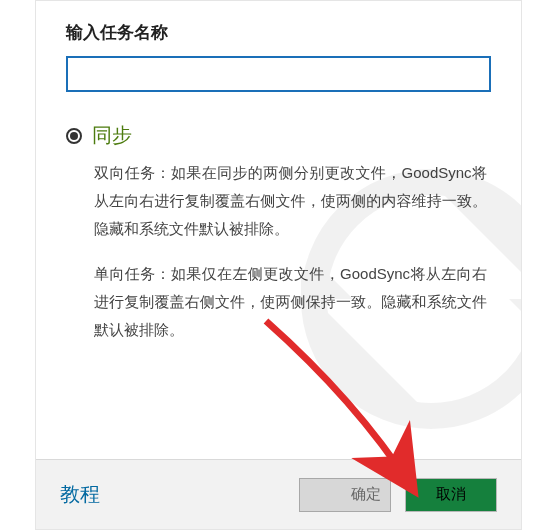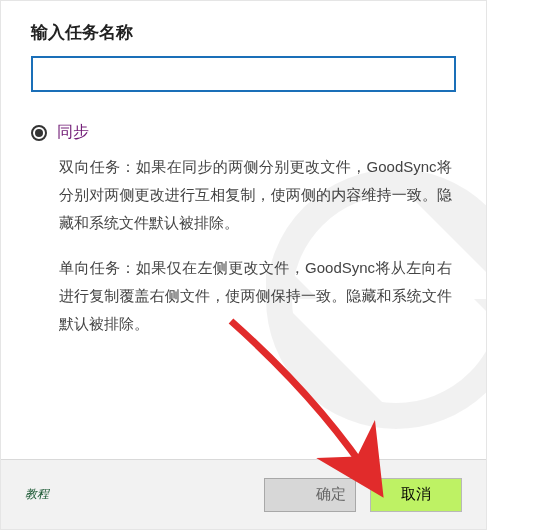--- a/index.html
+++ b/index.html
@@ -13,20 +13,21 @@
   background: #fff;
   overflow: hidden;
   position: relative;
 }
 .frame {
   position: relative;
   width: 487px;
   height: 530px;
   box-sizing: border-box;
   border: 1px solid #e5e5e5;
+  margin-left: 35px;
 }
 .content {
   position: absolute;
   left: 0; right: 0; top: 0;
   bottom: 70px;
   padding: 20px 30px 10px 30px;
   box-sizing: border-box;
   overflow: hidden;
 }
 .section-title {
@@ -61,22 +62,22 @@
   justify-content: center;
   margin-right: 10px;
   box-sizing: border-box;
 }
 .radio-dot {
   width: 8px; height: 8px;
   background: #333;
   border-radius: 50%;
 }
 .radio-label {
-  font-size: 16px;
-  color: #701a75;
+  font-size: 20px;
+  color: #4d7c0f;
 }
 .desc {
   margin-left: 28px;
   margin-right: 4px;
   margin-top: 8px;
   margin-bottom: 18px;
   line-height: 1.85;
   color: #444;
   text-align: justify;
 }
@@ -99,32 +100,31 @@
   height: 70px;
   background: #f2f2f2;
   border-top: 1px solid #d9d9d9;
   display: flex;
   align-items: center;
   padding: 0 24px;
   box-sizing: border-box;
 }
 .footer-spacer { flex: 1; }
 .link {
-  color: #14532d;
-  font-size: 12px;
+  color: #0369a1;
+  font-size: 20px;
   cursor: pointer;
-  font-style: italic;
 }
 .btn {
   min-width: 92px;
   height: 34px;
   margin-left: 14px;
   font-size: 15px;
   border: 1px solid #b8b8b8;
-  background: #bef264;
+  background: #15803d;
   cursor: pointer;
 }
 .btn.primary {
   background: #d7d7d7;
   border: 1px solid #a8a8a8;
   color: #666;
   padding-left: 48px;
 }
 
 
@@ -148,21 +148,21 @@
     <div class="gap"></div>
 
 
     
     <div class="radio-row">
       <span class="radio-circle">
         <span class="radio-dot"></span>
       </span>
       <span class="radio-label">同步</span>
     </div>
-    <div class="desc">双向任务：如果在同步的两侧分别更改文件，GoodSync将分别对两侧更改进行互相复制，使两侧的内容维持一致。隐藏和系统文件默认被排除。</div>
+    <div class="desc">双向任务：如果在同步的两侧分别更改文件，GoodSync将从左向右进行复制覆盖右侧文件，使两侧的内容维持一致。隐藏和系统文件默认被排除。</div>
 
     
     <div class="desc">单向任务：如果仅在左侧更改文件，GoodSync将从左向右进行复制覆盖右侧文件，使两侧保持一致。隐藏和系统文件默认被排除。</div>
 
     <div class="watermark">
       <svg viewBox="0 0 200 200">
         <circle cx="100" cy="100" r="90" fill="none" stroke="#000" stroke-width="20"></circle>
         <path d="M 100 10 A 90 90 0 0 1 190 100 L 160 100 L 190 130 L 220 100 L 190 100" fill="#000"></path>
         <path d="M 100 190 A 90 90 0 0 1 10 100 L 40 100 L 10 70 L -20 100 L 10 100" fill="#000"></path>
       </svg>

